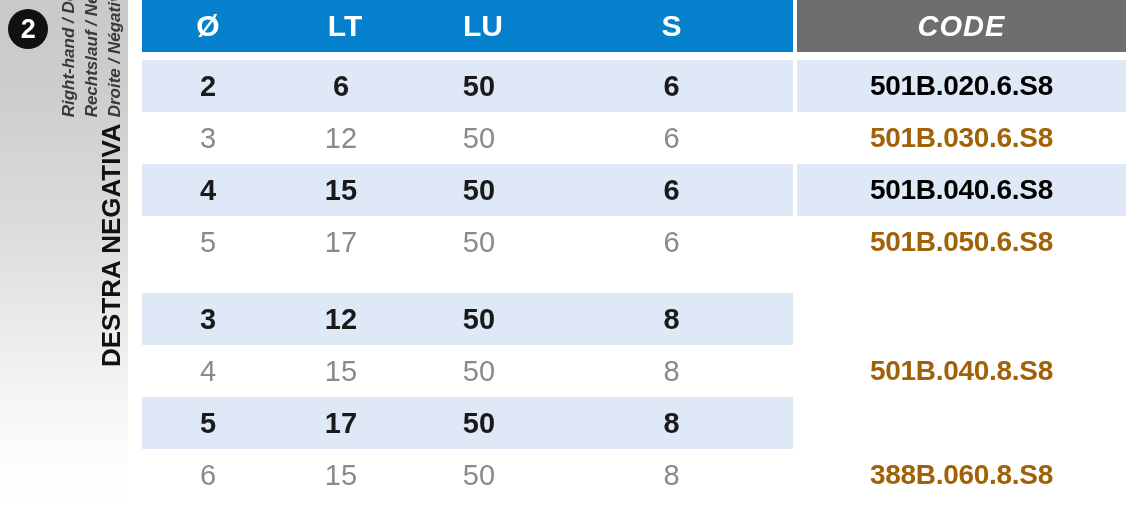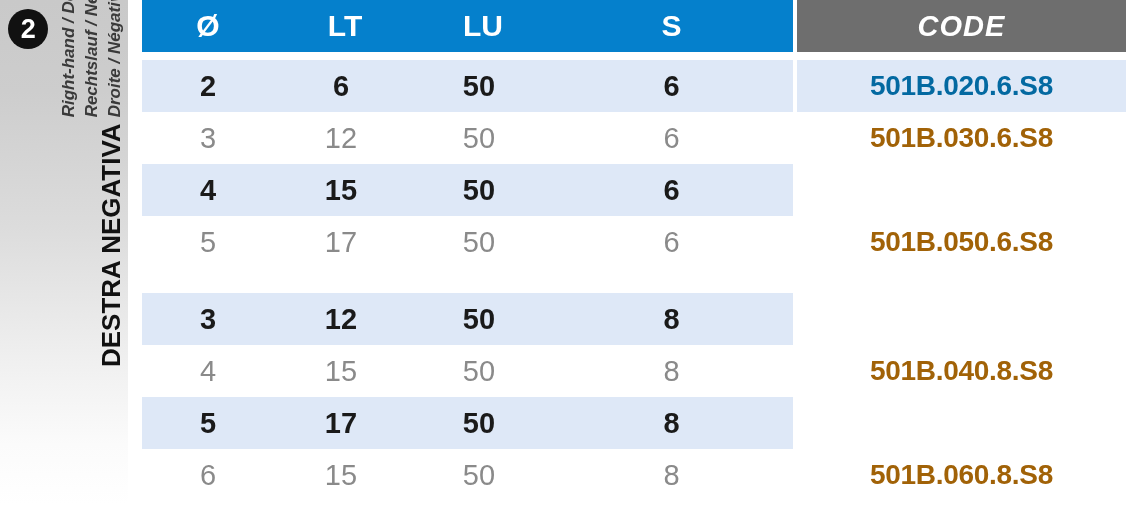--- a/index.html
+++ b/index.html
@@ -146,21 +146,21 @@
   }
   .hdr-gap { width: 4px; background: #ffffff; }
 
   .row-alt .cell { background: #dee8f7; }
   .row-plain .cell { background: #ffffff; }
   .row-alt .spacer, .row-plain .spacer { background: #ffffff; }
 
   .row-alt .val { color: #1a1a1a; font-weight: bold; }
   .row-plain .val { color: #8a8a8a; font-weight: normal; }
 
-  .row-alt .code { color: #0369a1; font-weight: bold; letter-spacing: -0.3px; }
+  .row-alt .code { color: #000000; font-weight: bold; letter-spacing: -0.3px; }
   .row-plain .code { color: #a16207; font-weight: bold; letter-spacing: -0.3px; }
 
   .code { font-size: 28px; }
 
   .group-gap {
     width: 984px;
     height: 25px;
     background: #ffffff;
   }
 </style>
@@ -213,20 +213,21 @@
         <div class="cell c-s val">6</div>
         <div class="spacer"></div>
         <div class="cell c-code code">501B.030.6.S8</div>
       </div>
       <div class="row row-alt">
         <div class="cell c-dia val">4</div>
         <div class="cell c-lu val">15</div>
         <div class="cell c-lt val">50</div>
         <div class="cell c-s val">6</div>
         <div class="spacer"></div>
+        <div class="cell c-code code">501B.040.6.S8</div>
       </div>
       <div class="row row-plain">
         <div class="cell c-dia val">5</div>
         <div class="cell c-lu val">17</div>
         <div class="cell c-lt val">50</div>
         <div class="cell c-s val">6</div>
         <div class="spacer"></div>
         <div class="cell c-code code">501B.050.6.S8</div>
       </div>
     </div>
@@ -255,19 +256,19 @@
         <div class="cell c-lt val">50</div>
         <div class="cell c-s val">8</div>
         <div class="spacer"></div>
       </div>
       <div class="row row-plain">
         <div class="cell c-dia val">6</div>
         <div class="cell c-lu val">15</div>
         <div class="cell c-lt val">50</div>
         <div class="cell c-s val">8</div>
         <div class="spacer"></div>
-        <div class="cell c-code code">501B.060.8.S8</div>
+        <div class="cell c-code code">388B.060.8.S8</div>
       </div>
     </div>
 
   </div>
 
 </div>
 
 </body></html>

